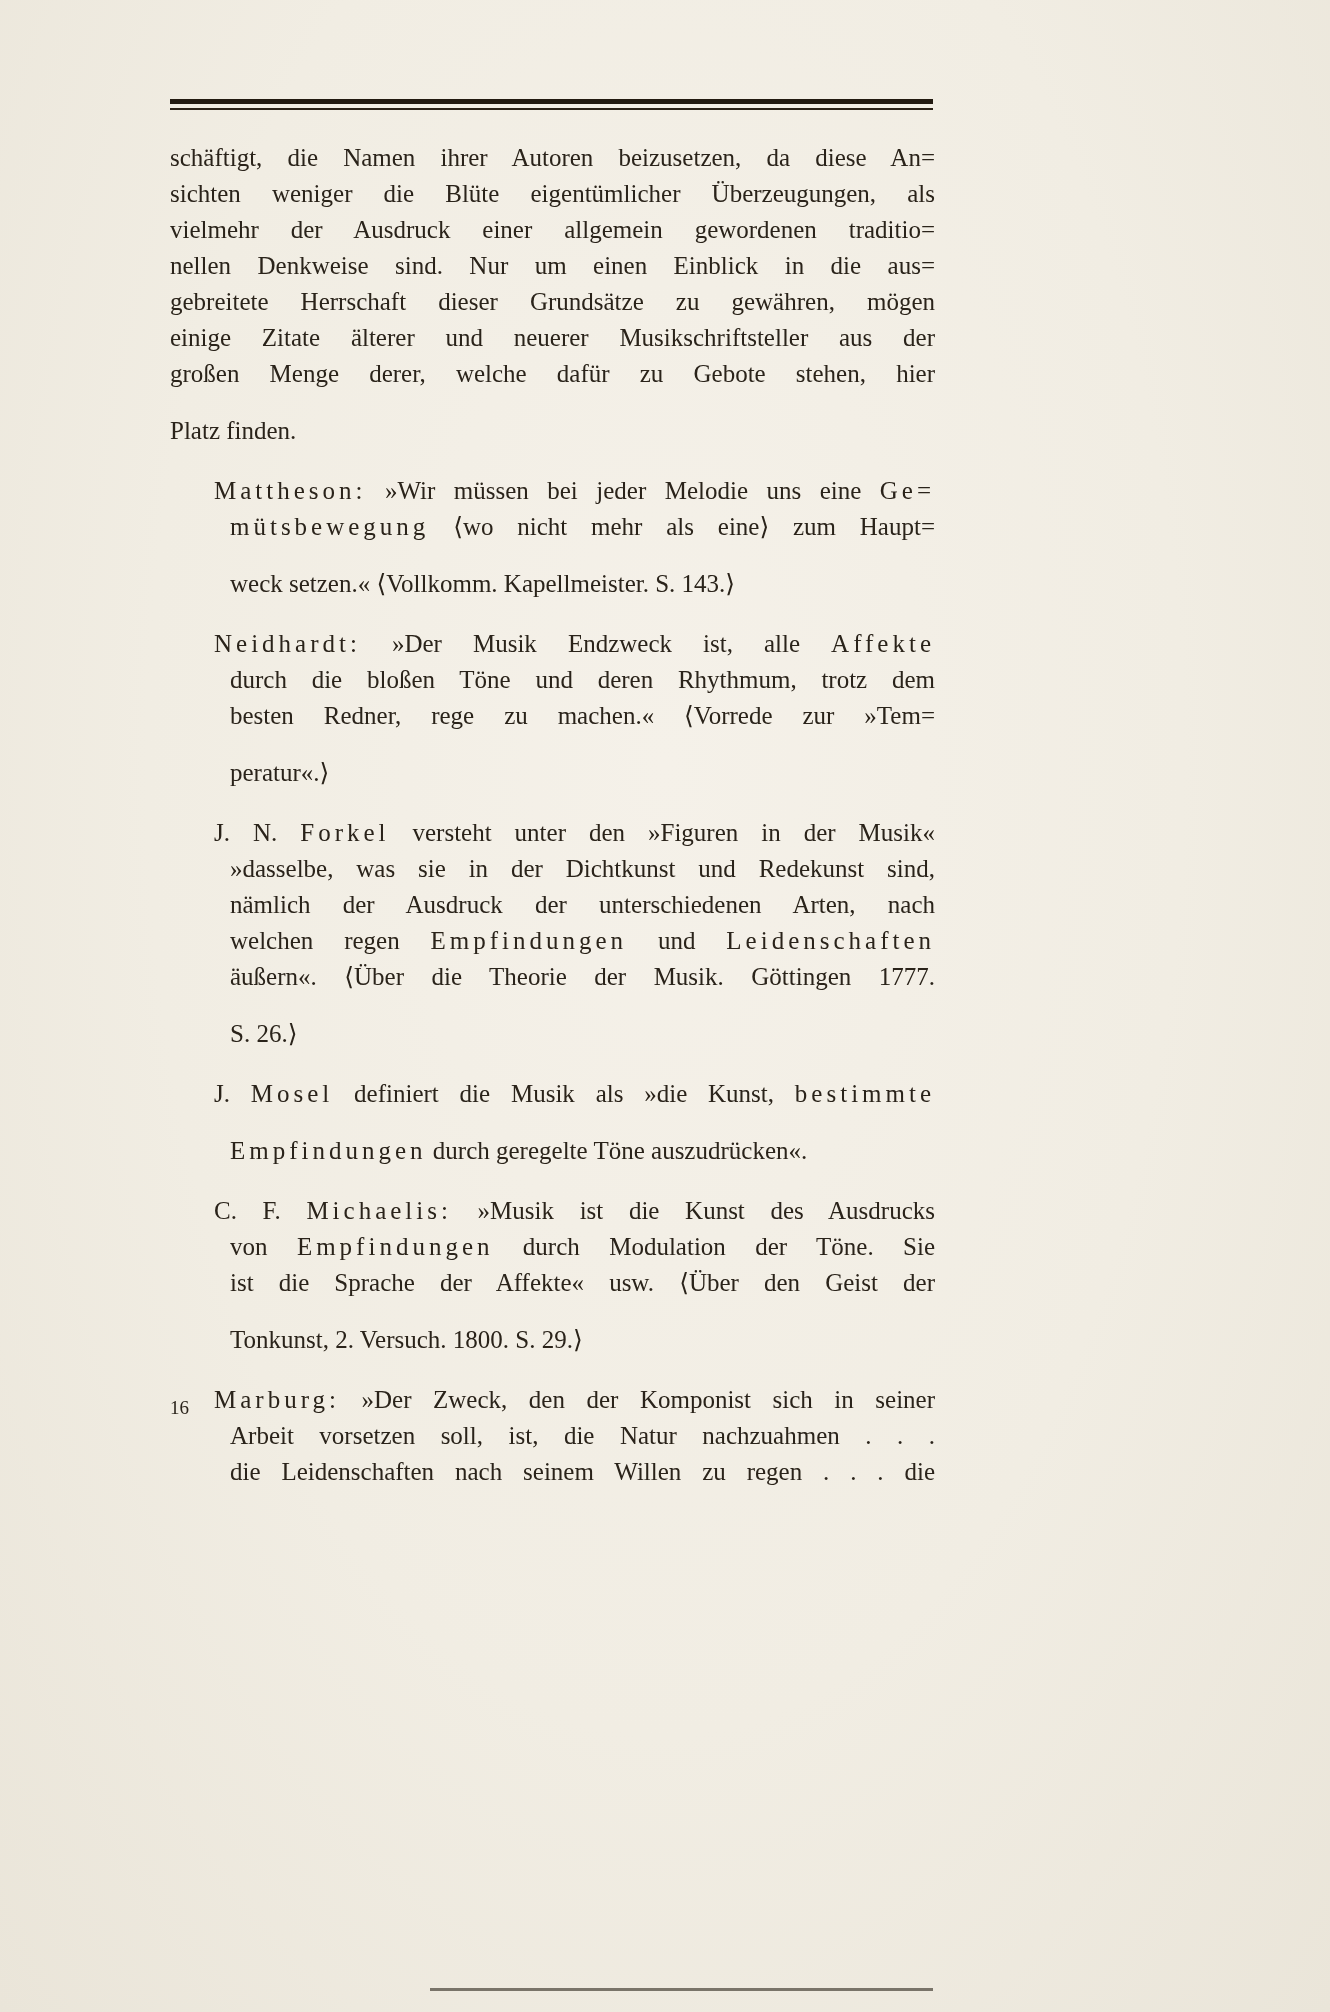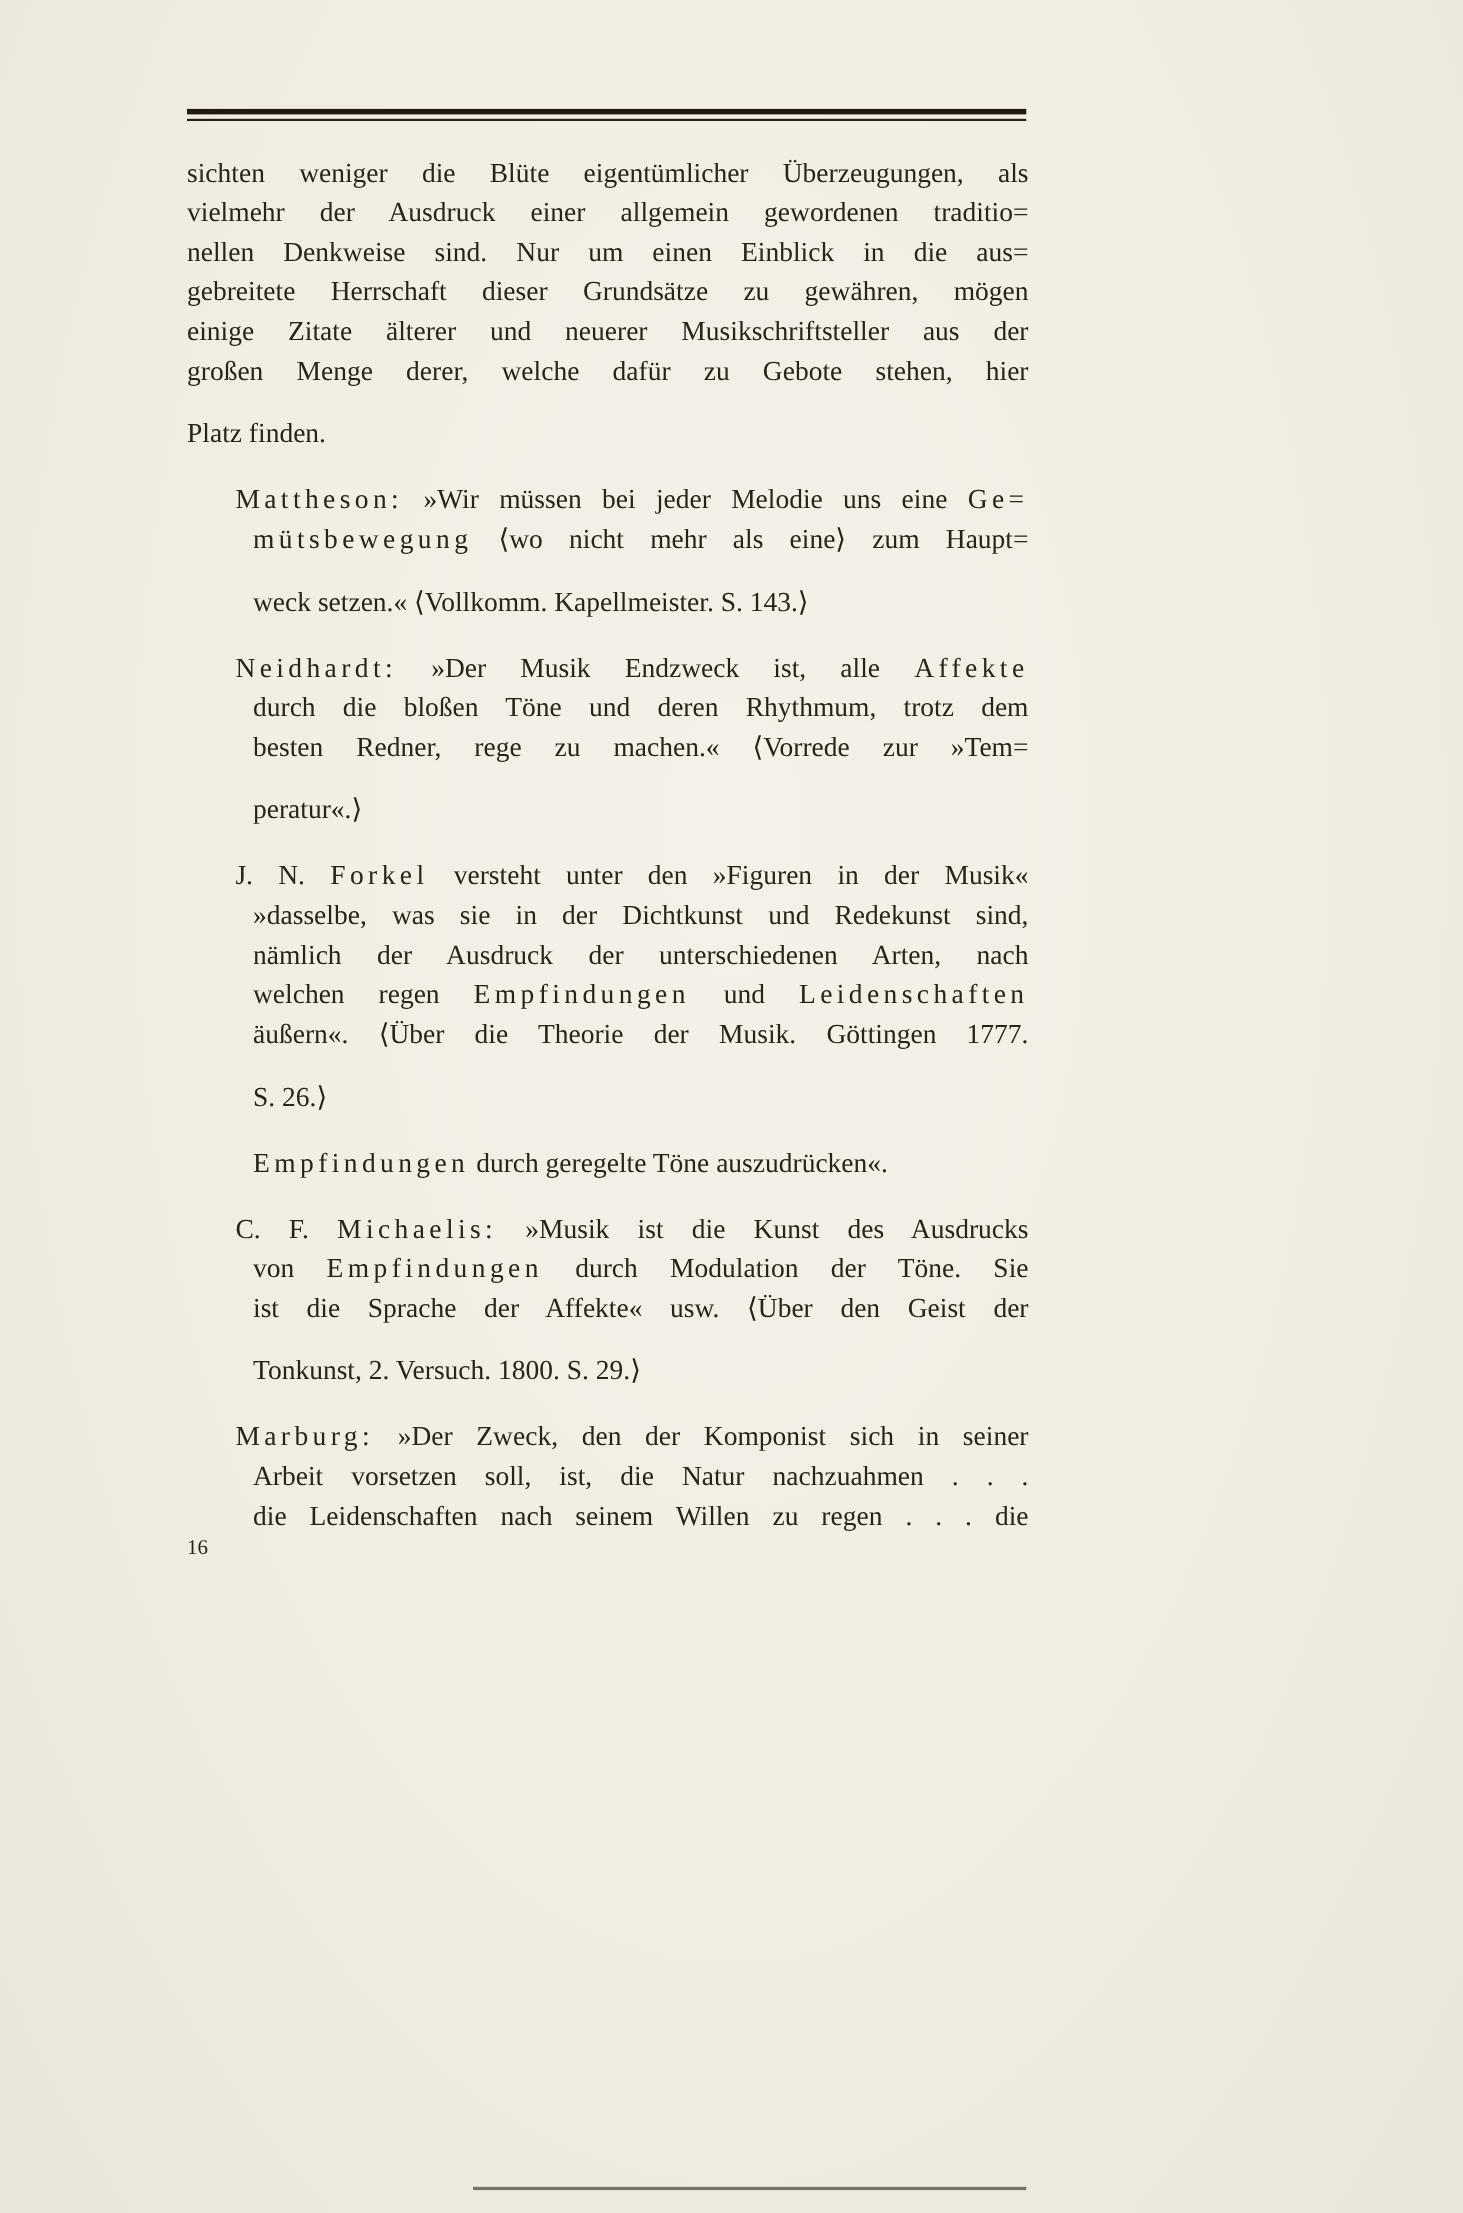--- a/index.html
+++ b/index.html
@@ -63,20 +63,21 @@
     opacity: 0.65;
   }
 </style>
 </head>
 <body>
 
 <div class="page">
   <div class="rule-top"></div>
   <div class="text-block">
       <div class="block">
+        <div class="line first"><span>schäftigt, die Namen ihrer Autoren beizusetzen, da diese An=</span></div>
         <div class="line"><span>sichten weniger die Blüte eigentümlicher Überzeugungen, als</span></div>
         <div class="line"><span>vielmehr der Ausdruck einer allgemein gewordenen traditio=</span></div>
         <div class="line"><span>nellen Denkweise sind. Nur um einen Einblick in die aus=</span></div>
         <div class="line"><span>gebreitete Herrschaft dieser Grundsätze zu gewähren, mögen</span></div>
         <div class="line"><span>einige Zitate älterer und neuerer Musikschriftsteller aus der</span></div>
         <div class="line"><span>großen Menge derer, welche dafür zu Gebote stehen, hier</span></div>
         <div class="line last"><span>Platz finden.</span></div>
       </div>
       <div class="block q">
         <div class="line first"><span class="sp">Mattheson:</span><span> »Wir müssen bei jeder Melodie uns eine </span><span class="sp">Ge=</span></div>
@@ -91,20 +92,21 @@
       </div>
       <div class="block q">
         <div class="line first"><span>J. N. </span><span class="sp">Forkel</span><span> versteht unter den »Figuren in der Musik«</span></div>
         <div class="line"><span>»dasselbe, was sie in der Dichtkunst und Redekunst sind,</span></div>
         <div class="line"><span>nämlich der Ausdruck der unterschiedenen Arten, nach</span></div>
         <div class="line"><span>welchen regen </span><span class="sp">Empfindungen</span><span> und </span><span class="sp">Leidenschaften</span></div>
         <div class="line"><span>äußern«. ⟨Über die Theorie der Musik. Göttingen 1777.</span></div>
         <div class="line last"><span>S. 26.⟩</span></div>
       </div>
       <div class="block q">
+        <div class="line first"><span>J. </span><span class="sp">Mosel</span><span> definiert die Musik als »die Kunst, </span><span class="sp">bestimmte</span></div>
         <div class="line last"><span class="sp">Empfindungen</span><span> durch geregelte Töne auszudrücken«.</span></div>
       </div>
       <div class="block q">
         <div class="line first"><span>C. F. </span><span class="sp">Michaelis:</span><span> »Musik ist die Kunst des Ausdrucks</span></div>
         <div class="line"><span>von </span><span class="sp">Empfindungen</span><span> durch Modulation der Töne. Sie</span></div>
         <div class="line"><span>ist die Sprache der Affekte« usw. ⟨Über den Geist der</span></div>
         <div class="line last"><span>Tonkunst, 2. Versuch. 1800. S. 29.⟩</span></div>
       </div>
       <div class="block q">
         <div class="line first"><span class="sp">Marburg:</span><span> »Der Zweck, den der Komponist sich in seiner</span></div>

